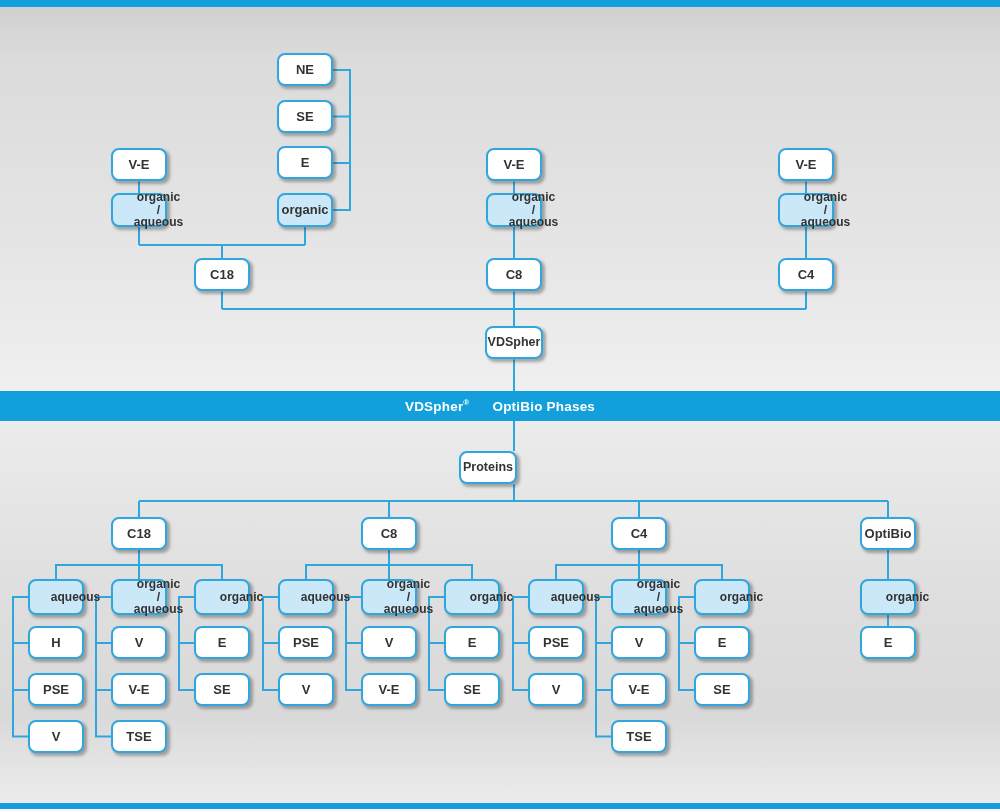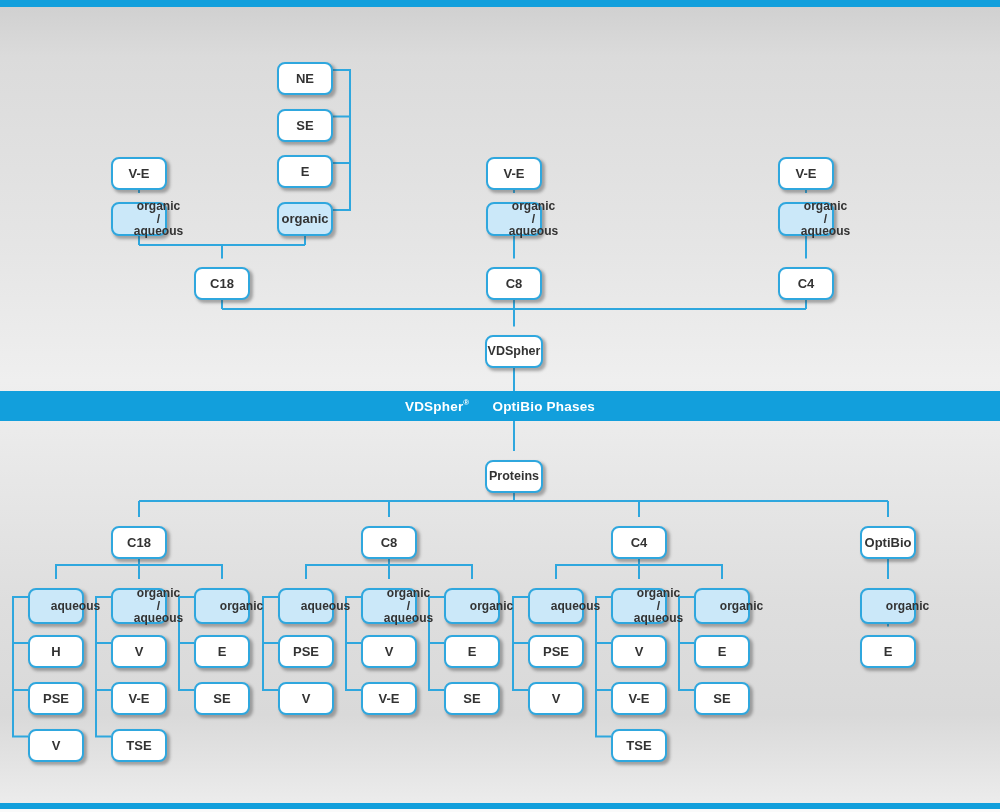--- a/index.html
+++ b/index.html
@@ -12,21 +12,21 @@
   .edge-bar.top{top:0;height:7px;}
   .edge-bar.bottom{top:803px;height:6px;}
   .edge-strip{position:absolute;left:0;right:0;top:809px;height:3px;background:#fafafa;}
   #wires{position:absolute;left:0;top:0;z-index:1;}
   .box{
     position:absolute;z-index:2;box-sizing:border-box;
     width:56px;height:33px;background:#ffffff;
     border:2px solid #2fa7de;border-radius:8px;
     box-shadow:2.5px 2.5px 3px rgba(60,60,60,.40);
     display:flex;flex-direction:column;align-items:center;justify-content:center;
-    font-weight:bold;font-size:13px;line-height:1.05;color:#333;text-align:center;margin-top:9px;
+    font-weight:bold;font-size:13px;line-height:1.05;color:#333;text-align:center;
   }
   .box.wide{width:58px;font-size:12.5px;}
   .box.blue{background:#cbe8f9;}
   .box.cat{height:36px;font-size:12px;padding-left:39px;}
   .banner{
     position:absolute;left:0;right:0;top:391px;height:30px;z-index:2;
     background:#129fdc;color:#ffffff;
     display:flex;align-items:center;justify-content:center;
     font-weight:bold;font-size:13.5px;letter-spacing:.2px;
   }
@@ -107,21 +107,21 @@
 <div class="box wide" style="left:485px;top:326px">
     <span>VDSpher</span>
   </div>
 
 <div class="banner">
   <span>VDSpher</span>
     <span class="reg">®</span>
     <span class="suffix">OptiBio Phases</span>
 </div>
 
-<div class="box wide" style="left:485px;top:451px">
+<div class="box wide" style="left:459px;top:451px">
     <span>Proteins</span>
   </div>
 
 <div class="box" style="left:111px;top:517px">
     <span>C18</span>
   </div>
 <div class="box" style="left:361px;top:517px">
     <span>C8</span>
   </div>
 <div class="box" style="left:611px;top:517px">

